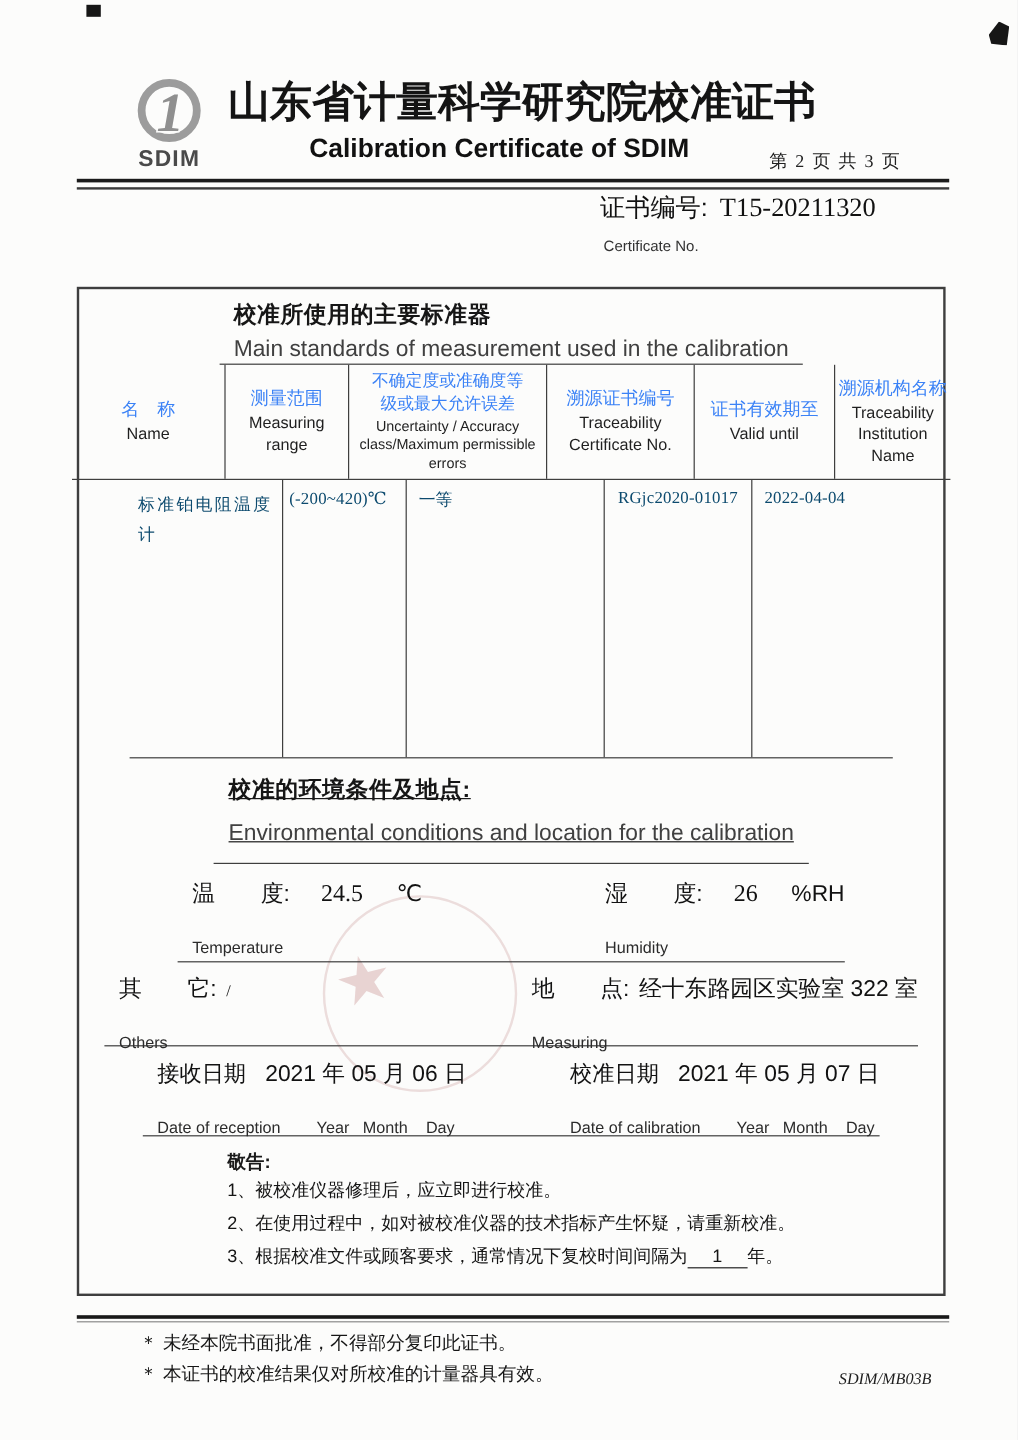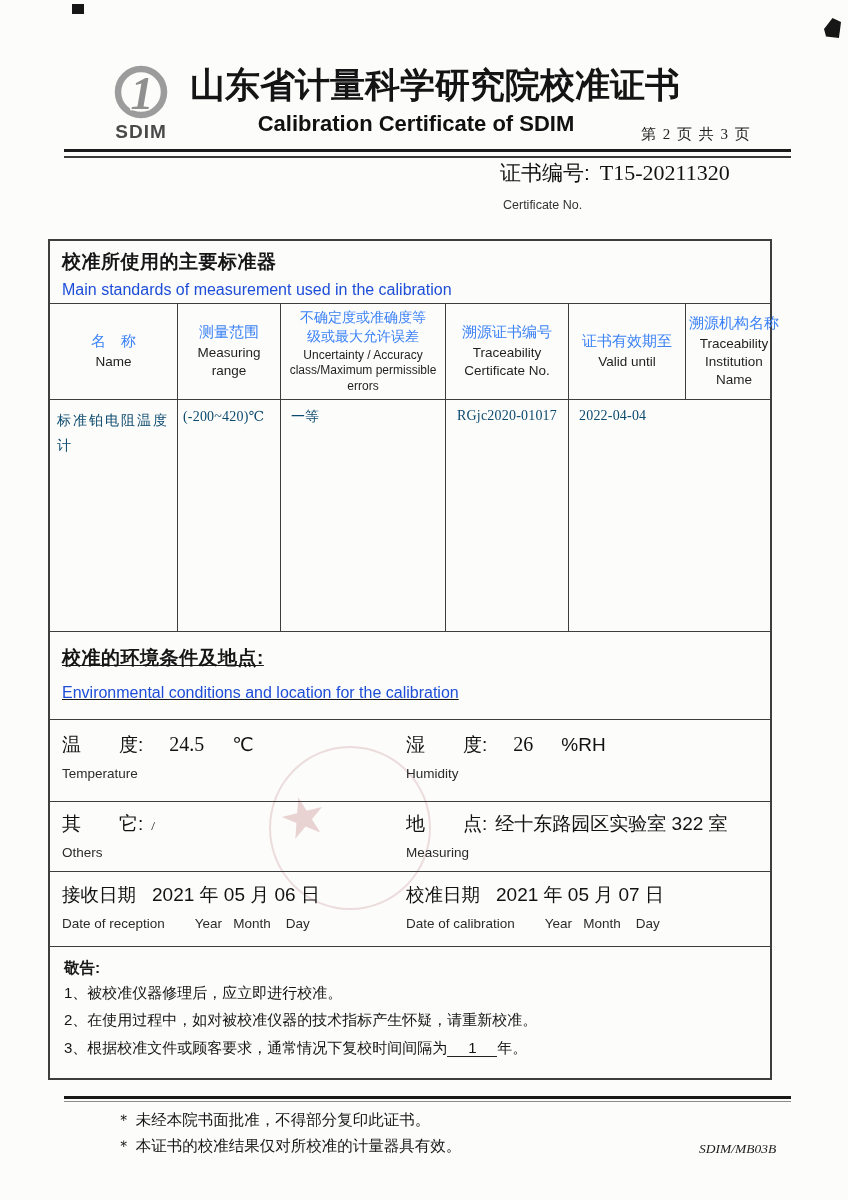--- a/index.html
+++ b/index.html
@@ -33,27 +33,27 @@
   .cert-no .val{font-family:var(--serif);font-size:22px;margin-left:10px;}
   .cert-no-en{position:absolute;left:503px;top:198px;font-size:12.5px;color:#333;}
 
   
   .stamp{position:absolute;left:269px;top:746px;width:162px;height:164px;border-radius:50%;
     border:2.5px solid rgba(193,138,138,.27);}
   .stamp-star{position:absolute;left:8px;top:42px;font-size:54px;line-height:1;
     color:rgba(190,124,124,.32);transform:rotate(-14deg);}
 
   
-  .box{position:absolute;left:48px;top:239px;width:724px;height:841px;
-    border:2px solid var(--line);display:flex;flex-direction:column;background:transparent;}
+  .box{position:absolute;left:64px;top:239px;width:724px;height:841px;
+    border:2px solid var(--line);display:flex;flex-direction:column;background:transparent;align-items:center;}
   .sec{border-bottom:1.5px solid var(--line);}
   .sec:last-child{border-bottom:none;}
   .sec-title{height:63px;padding:8px 12px 0;}
   .cn-h{font-size:19px;font-weight:600;color:#161616;letter-spacing:.5px;}
-  .en-h{font-size:16px;color:#1d4ed8;margin-top:6px;}
+  .en-h{font-size:19px;color:#404040;margin-top:6px;}
   .sec-env{height:88px;padding:13px 12px 0;text-decoration:underline;}
   .sec-env .en-h{margin-top:13px;}
 
   .trow{display:flex;}
   .trow .cell{flex:0 0 auto;border-right:1.5px solid var(--line);}
   .trow .cell:last-child{flex:1 1 auto;border-right:none;}
   .c1{width:128px;} .c2{width:103px;} .c3{width:165px;} .c4{width:123px;} .c5{width:117px;}
   .head-row{height:96px;}
   .head-row .cell{display:flex;flex-direction:column;justify-content:center;align-items:center;
     text-align:center;gap:2px;padding:2px;}
@@ -73,21 +73,21 @@
   .half-row{display:flex;}
   .half-l{flex:0 0 356px;padding:12px 0 0 12px;}
   .half-r{flex:1;padding:12px 0 0 0;}
   .row-th{height:82px;} .row-ol{height:70px;} .row-dt{height:75px;}
   .row-ol .half-l,.row-ol .half-r{padding-top:9px;}
   .row-dt .half-l,.row-dt .half-r{padding-top:10px;}
   .big-line{font-size:19px;color:#121212;white-space:nowrap;}
   .big-line .val{font-family:var(--serif);font-size:20px;margin-left:26px;}
   .big-line .unit{margin-left:28px;font-size:19px;}
   .big-line .sval{margin-left:8px;}
-  .en-lab{font-size:13.5px;color:#2b2b2b;margin-top:8px;}
+  .en-lab{font-size:13.5px;color:#2b2b2b;margin-top:24px;}
   .date-line{font-size:18.5px;white-space:nowrap;color:#121212;}
   .date-line .dval{margin-left:16px;font-size:19px;}
   .en-lab .sub{white-space:pre;margin-left:30px;}
 
   .sec-notice{flex:1;padding:11px 14px 0;}
   .notice-title{font-size:15.5px;font-weight:600;}
   .notice-item{font-size:15px;line-height:1.82;color:#151515;}
   .u-blank{display:inline-block;min-width:50px;text-align:center;
     border-bottom:1.3px solid #222;padding:0 4px;line-height:1.1;}
 

